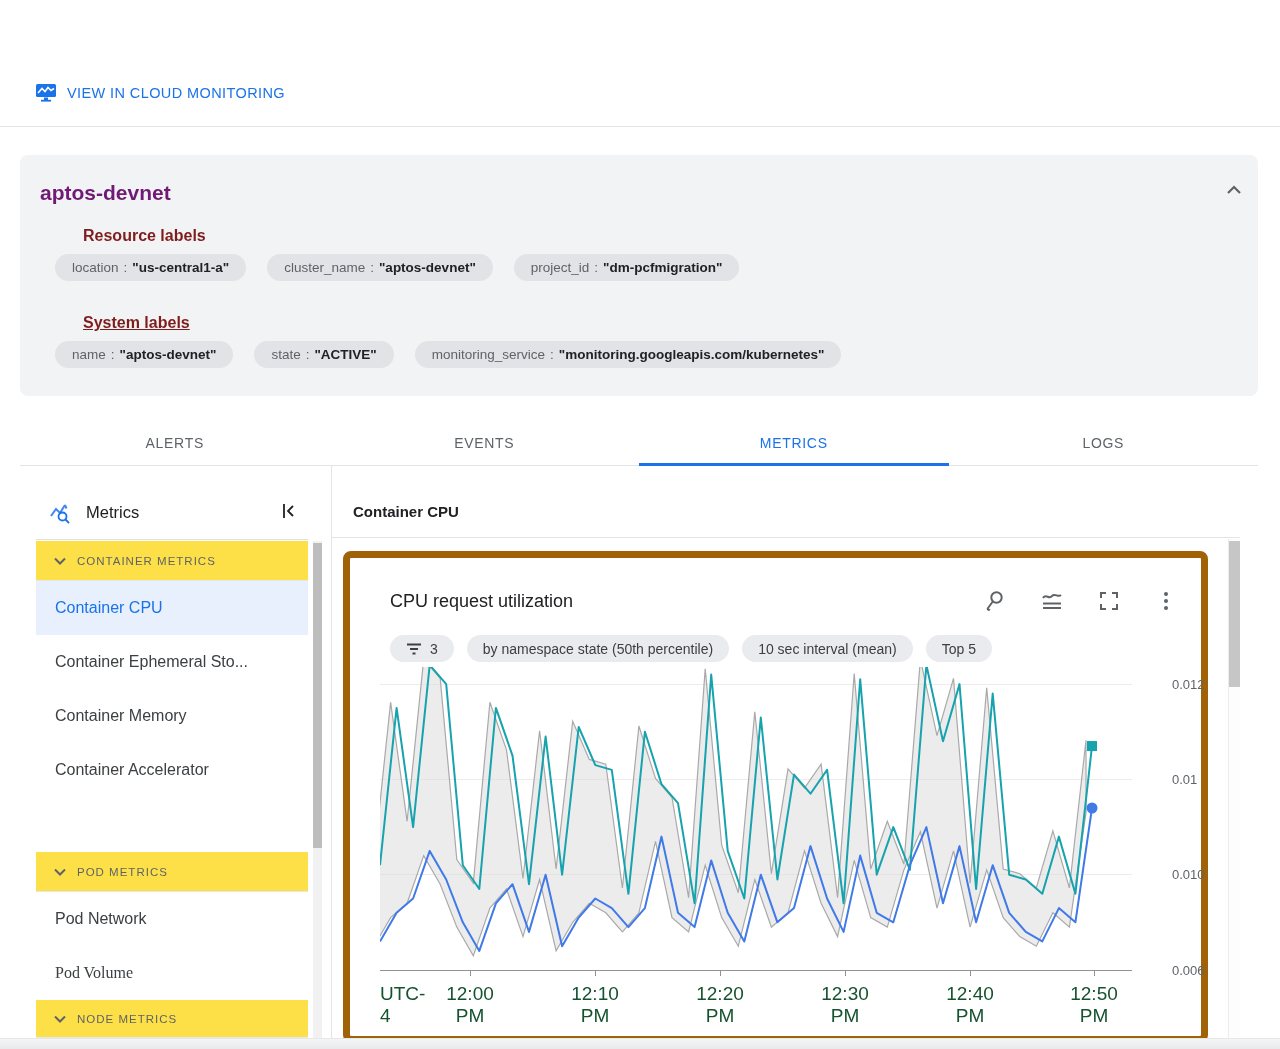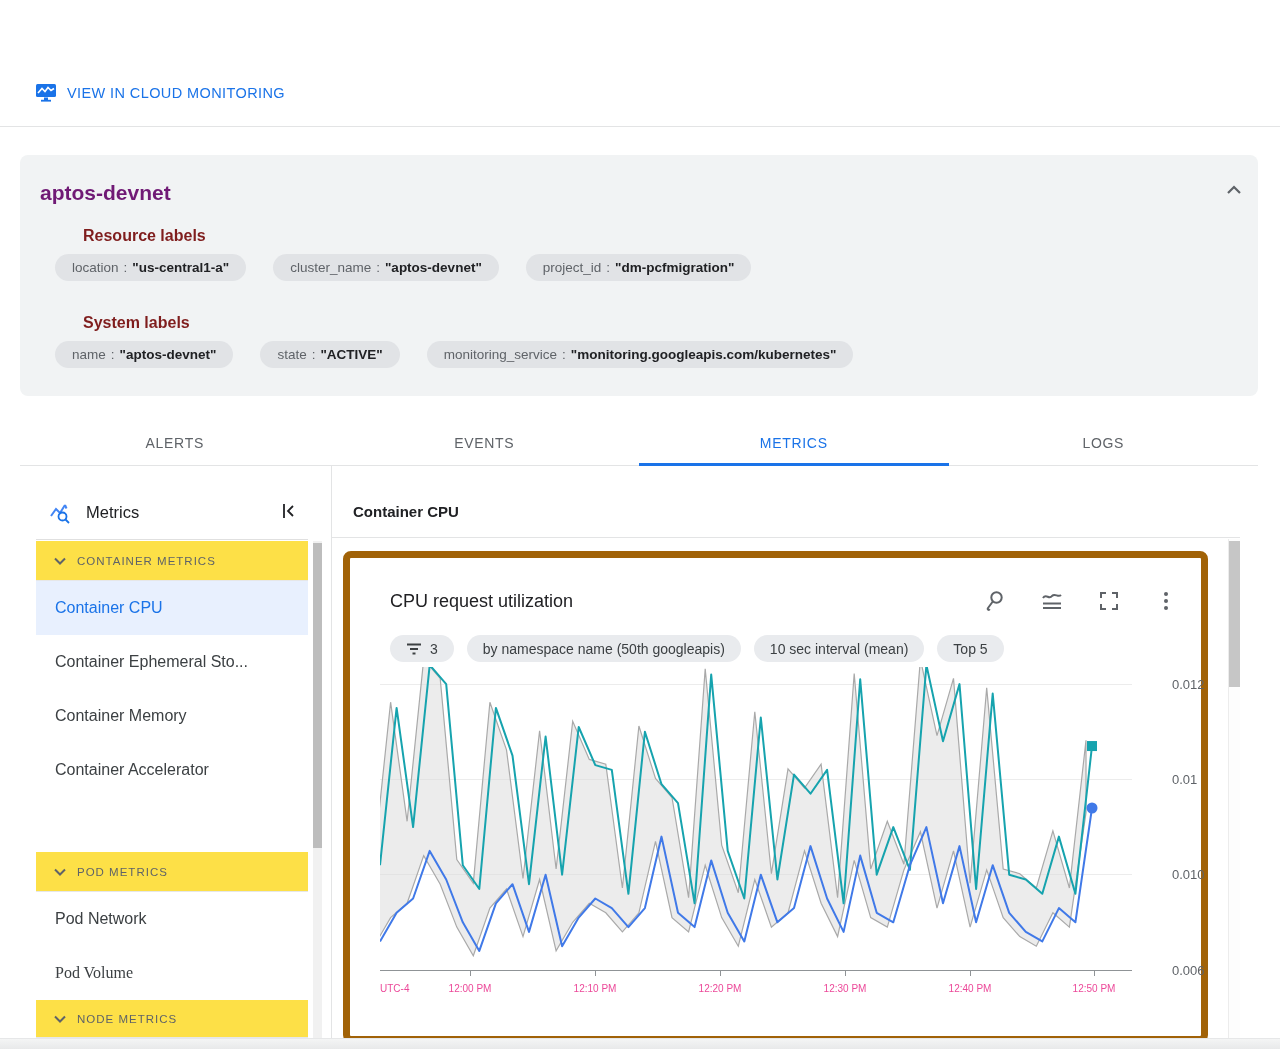--- a/index.html
+++ b/index.html
@@ -20,22 +20,22 @@
   
   .monbar { position:absolute; left:0; top:61px; width:1280px; height:66px; border-bottom:1px solid #e3e4e5; background:#fff; }
   .mon-link { position:absolute; left:35px; top:22px; display:flex; align-items:center; gap:10px; color:#1a73e8; font-size:14.5px; font-weight:500; letter-spacing:.4px; background:none; border:none; cursor:pointer; font-family:inherit; }
 
   
   .cluster-card { position:absolute; left:20px; top:155px; width:1238px; height:241px; background:#f1f3f4; border-radius:8px; }
   .cluster-title { position:absolute; left:20px; top:26px; font-size:21px; font-weight:700; color:#701a75; }
   .card-collapse { position:absolute; left:1200px; top:22px; width:28px; height:28px; background:none; border:none; cursor:pointer; }
   .labels-title { position:absolute; left:35px; font-size:16px; font-weight:700; color:#7f1d1d;margin-left:28px; }
   .labels-title.res { top:72px; }
-  .labels-title.sys { top:159px; }
-  .pill-row { position:absolute; left:35px; display:flex; gap:27px; }
+  .labels-title.sys { top:159px;text-decoration:underline; }
+  .pill-row { position:absolute; left:35px; display:flex; gap:21px; }
   .pill-row.res { top:99px; }
   .pill-row.sys { top:186px; }
   .pill { background:#e1e3e6; border-radius:14px; height:27px; display:flex; align-items:center; padding:0 17px; font-size:13.5px; white-space:nowrap; }
   .pill-key { color:#5f6368; }
   .pill-colon { color:#5f6368; margin:0 5px; }
   .pill-val { color:#202124; font-weight:700; }
 
   
   .tabs { position:absolute; left:20px; top:420px; width:1238px; height:46px; display:flex; border-bottom:1px solid #e3e4e5; }
   .tab { flex:1 1 0; display:flex; align-items:center; justify-content:center; font-size:14px; font-weight:500; letter-spacing:.7px; color:#5f6368; cursor:pointer; position:relative; background:none; border:none; font-family:inherit; }
@@ -67,21 +67,21 @@
   .chips { position:absolute; left:40px; top:77px; display:flex; gap:13px; }
   .chip { background:#e9ebee; border-radius:14px; height:27px; display:flex; align-items:center; gap:8px; padding:0 16px; font-size:14px; color:#3c4043; cursor:pointer; white-space:nowrap; }
 
   
   .plot { position:absolute; left:30px; top:109px; width:752px; height:305px; }
   .gridline { position:absolute; left:0; width:752px; height:1px; background:#ececec; }
   .axis-x { position:absolute; left:0; top:303px; width:752px; height:1px; background:#8f9396; }
   .tickmark { position:absolute; top:304px; width:1px; height:5px; background:#8f9396; }
   .plot svg { position:absolute; left:0; top:0; }
   .ylabel { position:absolute; left:792px; width:50px; font-size:13px; color:#5f6368; text-align:left; }
-  .xlabel { position:absolute; top:316px; width:80px; font-size:10px; color:#ec4899; text-align:center; }
+  .xlabel { position:absolute; top:316px; width:80px; font-size:19px; color:#14532d; text-align:center; }
   .xlabel.tz { width:46px; text-align:left; }
 
   .bottom-fade { position:absolute; left:0; top:1038px; width:1280px; height:11px; background:linear-gradient(#f4f5f5,#e8e9ea); border-top:1px solid #e6e7e8; }
 </style>
 </head>
 <body>
 
 <div id="page">
 
 
@@ -236,21 +236,21 @@
 
     <div class="chips">
       <span class="chip">
         <svg width="16" height="14" viewBox="0 0 16 14">
             <path d="M1 2.5 H15" stroke="#3c4043" stroke-width="2"></path>
             <path d="M4 7 H12" stroke="#3c4043" stroke-width="2"></path>
             <path d="M6.5 11.5 H9.5" stroke="#3c4043" stroke-width="2"></path>
           </svg>
         <span>3</span>
       </span>
-      <span class="chip">by namespace name (50th googleapis)</span>
+      <span class="chip">by namespace state (50th percentile)</span>
       <span class="chip">10 sec interval (mean)</span>
       <span class="chip">Top 5</span>
     </div>
 
     <div class="plot">
       <div class="gridline" style="top:17px;"></div>
       <div class="gridline" style="top:112px;"></div>
       <div class="gridline" style="top:207px;"></div>
       <div class="axis-x"></div>
       <div class="tickmark" style="left:90px;"></div>

